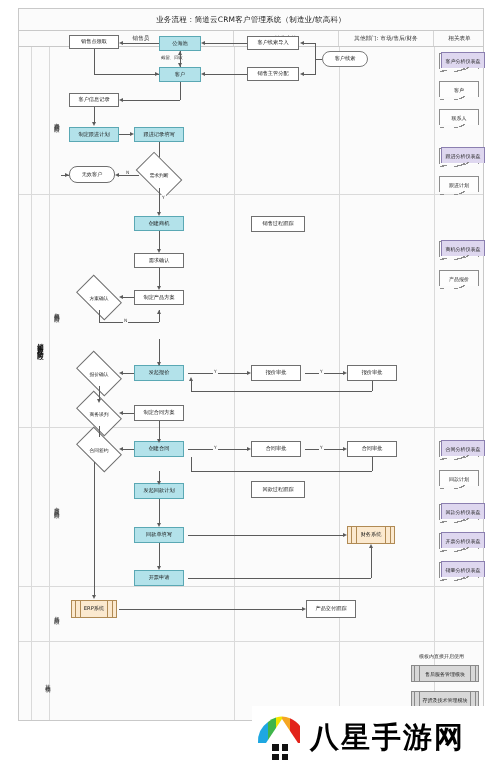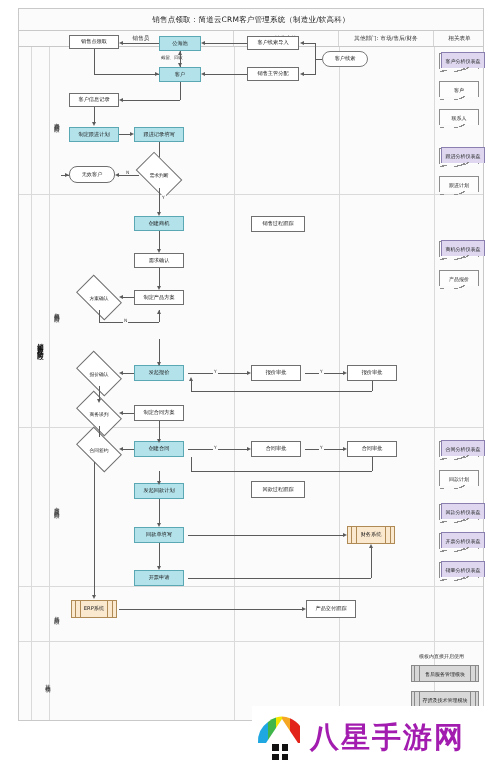--- a/index.html
+++ b/index.html
@@ -174,37 +174,37 @@
     display: flex; align-items: center;
   }
   .wm-logo {
     position: relative; width: 52px; height: 52px; margin-left: 4px;
   }
   .wm-arc { position: absolute; left: 0; top: 2px; width: 52px; height: 30px; }
   .wm-sq { position: absolute; left: 16px; bottom: 3px; width: 16px; height: 16px; }
   .wm-sq i { position: absolute; width: 6.5px; height: 6.5px; background: #111; }
   .wm-text { flex: 1; padding-left: 2px; }
   .wm-cn {
-    font-size: 29px; font-weight: bold; color: #a21caf;
+    font-size: 29px; font-weight: bold; color: #000000;
     letter-spacing: 2px; line-height: 1; font-family: "DejaVu Sans", sans-serif;
   }
   .wm-url {
     margin-top: 3px; background: #111; color: #fff;
     font-size: 8.5px; letter-spacing: 3px; text-align: center;
     padding: 1.5px 0; font-family: "DejaVu Sans Mono", monospace;
   }
 </style>
 </head>
 <body>
 
 <div id="page">
 
   <div class="frame">
 
-    <div class="title-bar">销售点领取：简道云CRM客户管理系统（制造业/软高科）</div>
+    <div class="title-bar">业务流程：简道云CRM客户管理系统（制造业/软高科）</div>
 
     <div class="col-head-row">
       <div class="col-head" style="left:30px;width:185px;">销售员</div>
       <div class="col-head" style="left:215px;width:105px;">销售主管</div>
       <div class="col-head" style="left:320px;width:95px;">其他部门: 市场/售后/财务</div>
       <div class="col-head" style="left:415px;width:51px;border-right:none;">相关表单</div>
     </div>
 
     <div class="vline" style="left:12px;"></div>
     <div class="vline" style="left:30px;"></div>

